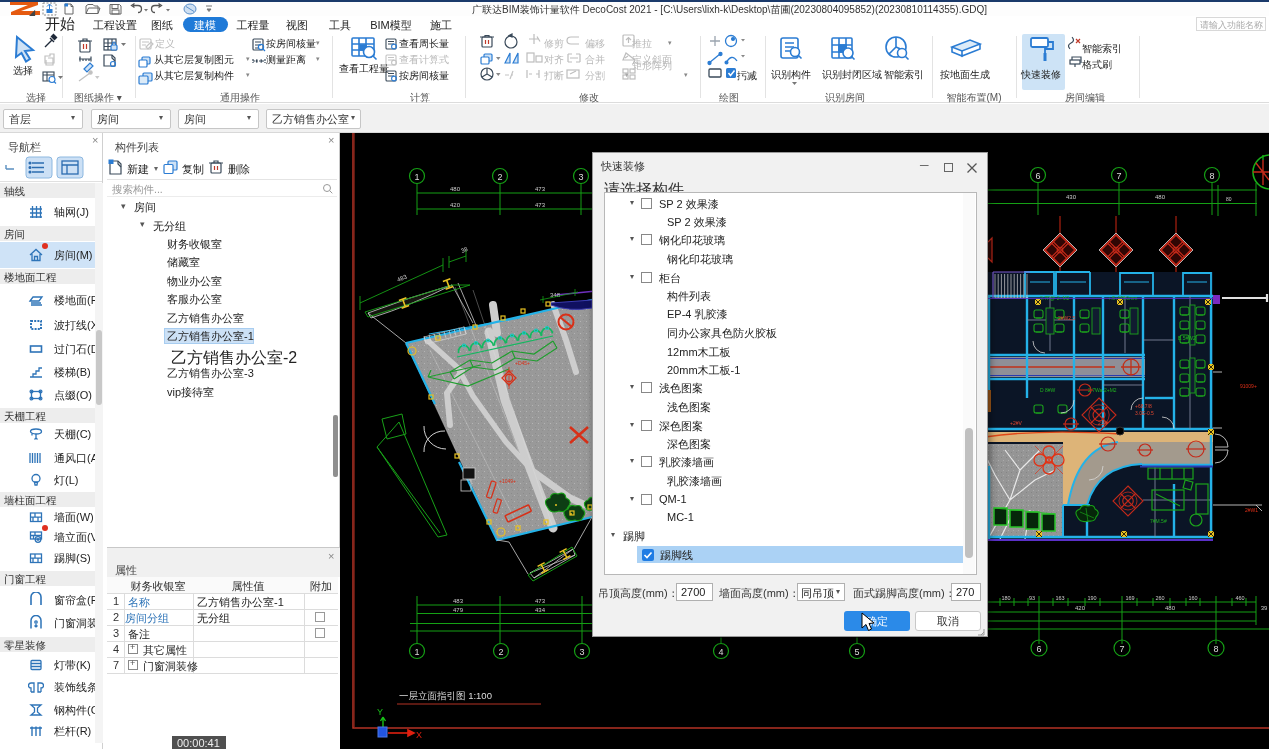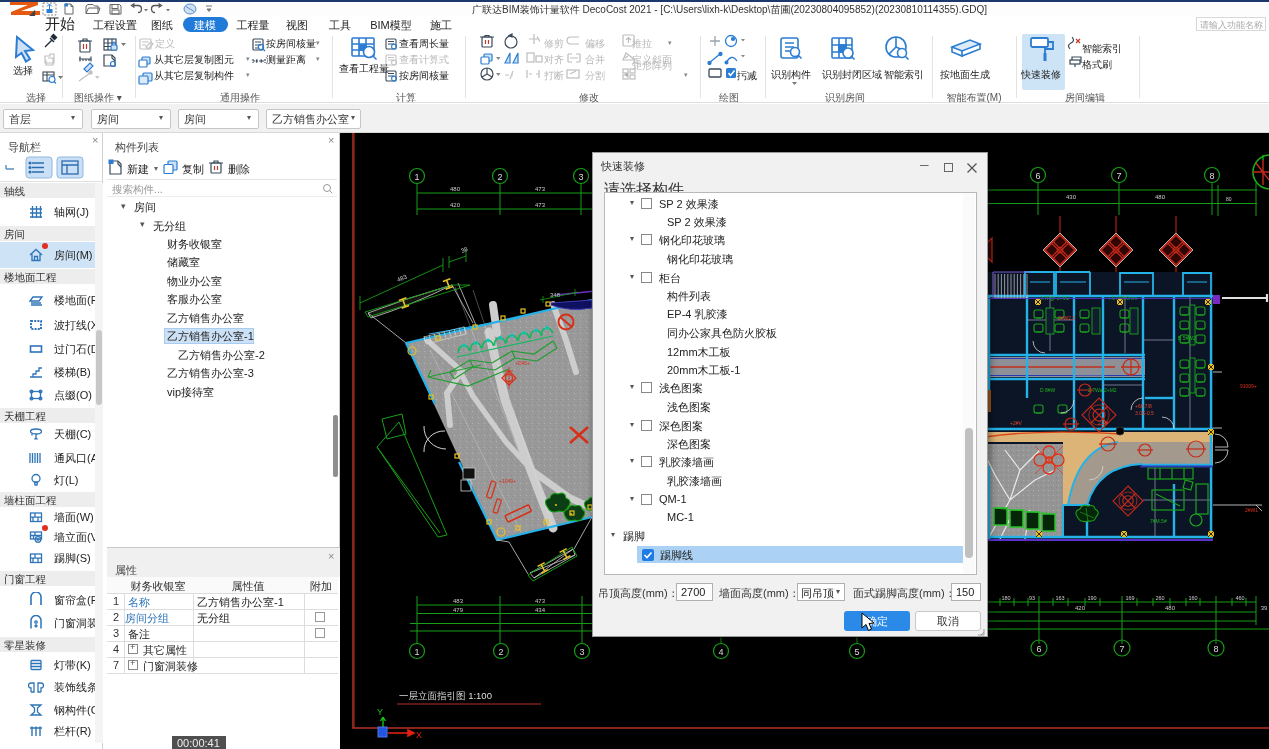--- a/index.html
+++ b/index.html
@@ -60,21 +60,21 @@
 <div class="abs" style="left:332px;top:36px;width:1px;height:62px;background:#e3e3e3"></div>
 <div class="abs" style="left:465px;top:36px;width:1px;height:62px;background:#e3e3e3"></div>
 <div class="abs" style="left:700px;top:36px;width:1px;height:62px;background:#e3e3e3"></div>
 <div class="abs" style="left:765px;top:36px;width:1px;height:62px;background:#e3e3e3"></div>
 <div class="abs" style="left:932px;top:36px;width:1px;height:62px;background:#e3e3e3"></div>
 <div class="abs" style="left:1016px;top:36px;width:1px;height:62px;background:#e3e3e3"></div>
 <div class="abs" style="left:1139px;top:36px;width:1px;height:62px;background:#e3e3e3"></div>
 <div class="tx" style="left:36px;top:91px;transform:translateX(-50%);font-size:10px;color:#555">选择</div>
 <div class="tx" style="left:98px;top:91px;transform:translateX(-50%);font-size:10px;color:#555">图纸操作 ▾</div>
 <div class="tx" style="left:240px;top:91px;transform:translateX(-50%);font-size:10px;color:#555">通用操作</div>
-<div class="tx" style="left:406px;top:91px;transform:translateX(-50%);font-size:10px;color:#555">计算</div>
+<div class="tx" style="left:420px;top:91px;transform:translateX(-50%);font-size:10px;color:#555">计算</div>
 <div class="tx" style="left:589px;top:91px;transform:translateX(-50%);font-size:10px;color:#555">修改</div>
 <div class="tx" style="left:729px;top:91px;transform:translateX(-50%);font-size:10px;color:#555">绘图</div>
 <div class="tx" style="left:845px;top:91px;transform:translateX(-50%);font-size:10px;color:#555">识别房间</div>
 <div class="tx" style="left:974px;top:91px;transform:translateX(-50%);font-size:10px;color:#555">智能布置(M)</div>
 <div class="tx" style="left:1085px;top:91px;transform:translateX(-50%);font-size:10px;color:#555">房间编辑</div>
 <svg class="abs" style="left:0;top:33px" width="1269" height="70" viewBox="0 0 1269 70">
 
 <path d="M17 4 L33 17 L25 18 L30 26 L26 28.5 L21.5 20 L16 24 Z" fill="#cfe2f5" stroke="#2b7cd3" stroke-width="2"></path>
 
 <g stroke="#1f2a3a" fill="none" stroke-width="1.4">
@@ -506,21 +506,21 @@
 <div class="tx" style="left:134px;top:200px;font-size:11px;color:#222">房间</div>
 <div class="tx" style="left:140px;top:219px;font-size:9px;color:#555">▾</div>
 <div class="tx" style="left:153px;top:219px;font-size:11px;color:#222">无分组</div>
 <div class="tx" style="left:167px;top:237px;font-size:11px;color:#222">财务收银室</div>
 <div class="tx" style="left:167px;top:255px;font-size:11px;color:#222">储藏室</div>
 <div class="tx" style="left:167px;top:274px;font-size:11px;color:#222">物业办公室</div>
 <div class="tx" style="left:167px;top:292px;font-size:11px;color:#222">客服办公室</div>
 <div class="tx" style="left:167px;top:311px;font-size:11px;color:#222">乙方销售办公室</div>
 <div class="abs" style="left:164px;top:328px;width:90px;height:16px;background:#cce1f6;border:1px solid #a8cdf0"></div>
 <div class="tx" style="left:167px;top:329px;font-size:11px;color:#222">乙方销售办公室-1</div>
-<div class="tx" style="left:178px;top:348px;font-size:11px;color:#222">乙方销售办公室-2</div>
+<div class="tx" style="left:171px;top:348px;font-size:16px;color:#222">乙方销售办公室-2</div>
 <div class="tx" style="left:167px;top:366px;font-size:11px;color:#222">乙方销售办公室-3</div>
 <div class="tx" style="left:167px;top:385px;font-size:11px;color:#222">vip接待室</div>
 <div class="abs" style="left:333px;top:415px;width:5px;height:62px;background:#8f8f8f;border-radius:2px"></div>
 
 <div class="abs" style="left:107px;top:547px;width:233px;height:202px;background:#fff;border-top:1px solid #c8c8c8"></div>
 <div class="abs" style="left:107px;top:548px;width:233px;height:29px;background:#f0f0f0"></div>
 <div class="tx" style="left:328px;top:550px;font-size:11px;color:#888">×</div>
 <div class="tx" style="left:115px;top:563px;font-size:11px;color:#444">属性</div>
 <div class="abs" style="left:107px;top:577px;width:231px;height:96px;background:#fff;border-top:1px solid #d4d4d4"></div>
 <div class="abs" style="left:107px;top:593px;width:231px;height:1px;background:#dcdcdc"></div>
@@ -1162,21 +1162,21 @@
 <div class="tx" style="left:660px;top:548px;font-size:11px;color:#222;z-index:12">踢脚线</div>
 <div class="tx" style="left:598px;top:586px;font-size:11px;color:#333;z-index:11">吊顶高度(mm)：</div>
 <div class="abs" style="left:676px;top:583px;width:37px;height:18px;background:#fff;border:1px solid #b0b0b0;z-index:11"></div>
 <div class="tx" style="left:681px;top:586px;font-size:11px;color:#222;z-index:12">2700</div>
 <div class="tx" style="left:719px;top:586px;font-size:11px;color:#333;z-index:11">墙面高度(mm)：</div>
 <div class="abs" style="left:797px;top:583px;width:48px;height:18px;background:#fff;border:1px solid #b0b0b0;z-index:11"></div>
 <div class="tx" style="left:801px;top:586px;font-size:11px;color:#222;z-index:12">同吊顶</div>
 <div class="tx" style="left:836px;top:587px;font-size:8px;color:#555;z-index:12">▾</div>
 <div class="tx" style="left:853px;top:586px;font-size:11px;color:#333;z-index:11">面式踢脚高度(mm)：</div>
 <div class="abs" style="left:951px;top:583px;width:30px;height:18px;background:#fff;border:1px solid #b0b0b0;z-index:11"></div>
-<div class="tx" style="left:956px;top:586px;font-size:11px;color:#222;z-index:12">150</div>
+<div class="tx" style="left:956px;top:586px;font-size:11px;color:#222;z-index:12">270</div>
 <div class="abs" style="left:844px;top:611px;width:66px;height:20px;background:#2b8ae8;border-radius:3px;z-index:11"></div>
 <div class="tx" style="left:877px;top:614px;transform:translateX(-50%);font-size:11px;color:#fff;z-index:12">确定</div>
 <div class="abs" style="left:915px;top:611px;width:66px;height:20px;background:#fff;border:1px solid #c8c8c8;border-radius:3px;z-index:11"></div>
 <div class="tx" style="left:948px;top:614px;transform:translateX(-50%);font-size:11px;color:#333;z-index:12">取消</div>
 <svg class="abs" style="left:977px;top:628px;z-index:12" width="8" height="8" viewBox="0 0 8 8">
     <path d="M7 1 L7 7 L1 7 M7 4 L4 7" stroke="#999" stroke-width="1" fill="none"></path>
   </svg>
 <svg class="abs" style="left:860px;top:612px;z-index:30" width="16" height="22" viewBox="0 0 16 22">
     <path d="M2 1 L2 16 L6 12.5 L8.5 18.5 L11.5 17 L9 11.5 L14 11 Z" fill="#fff" stroke="#000" stroke-width="1"></path>
   </svg>

